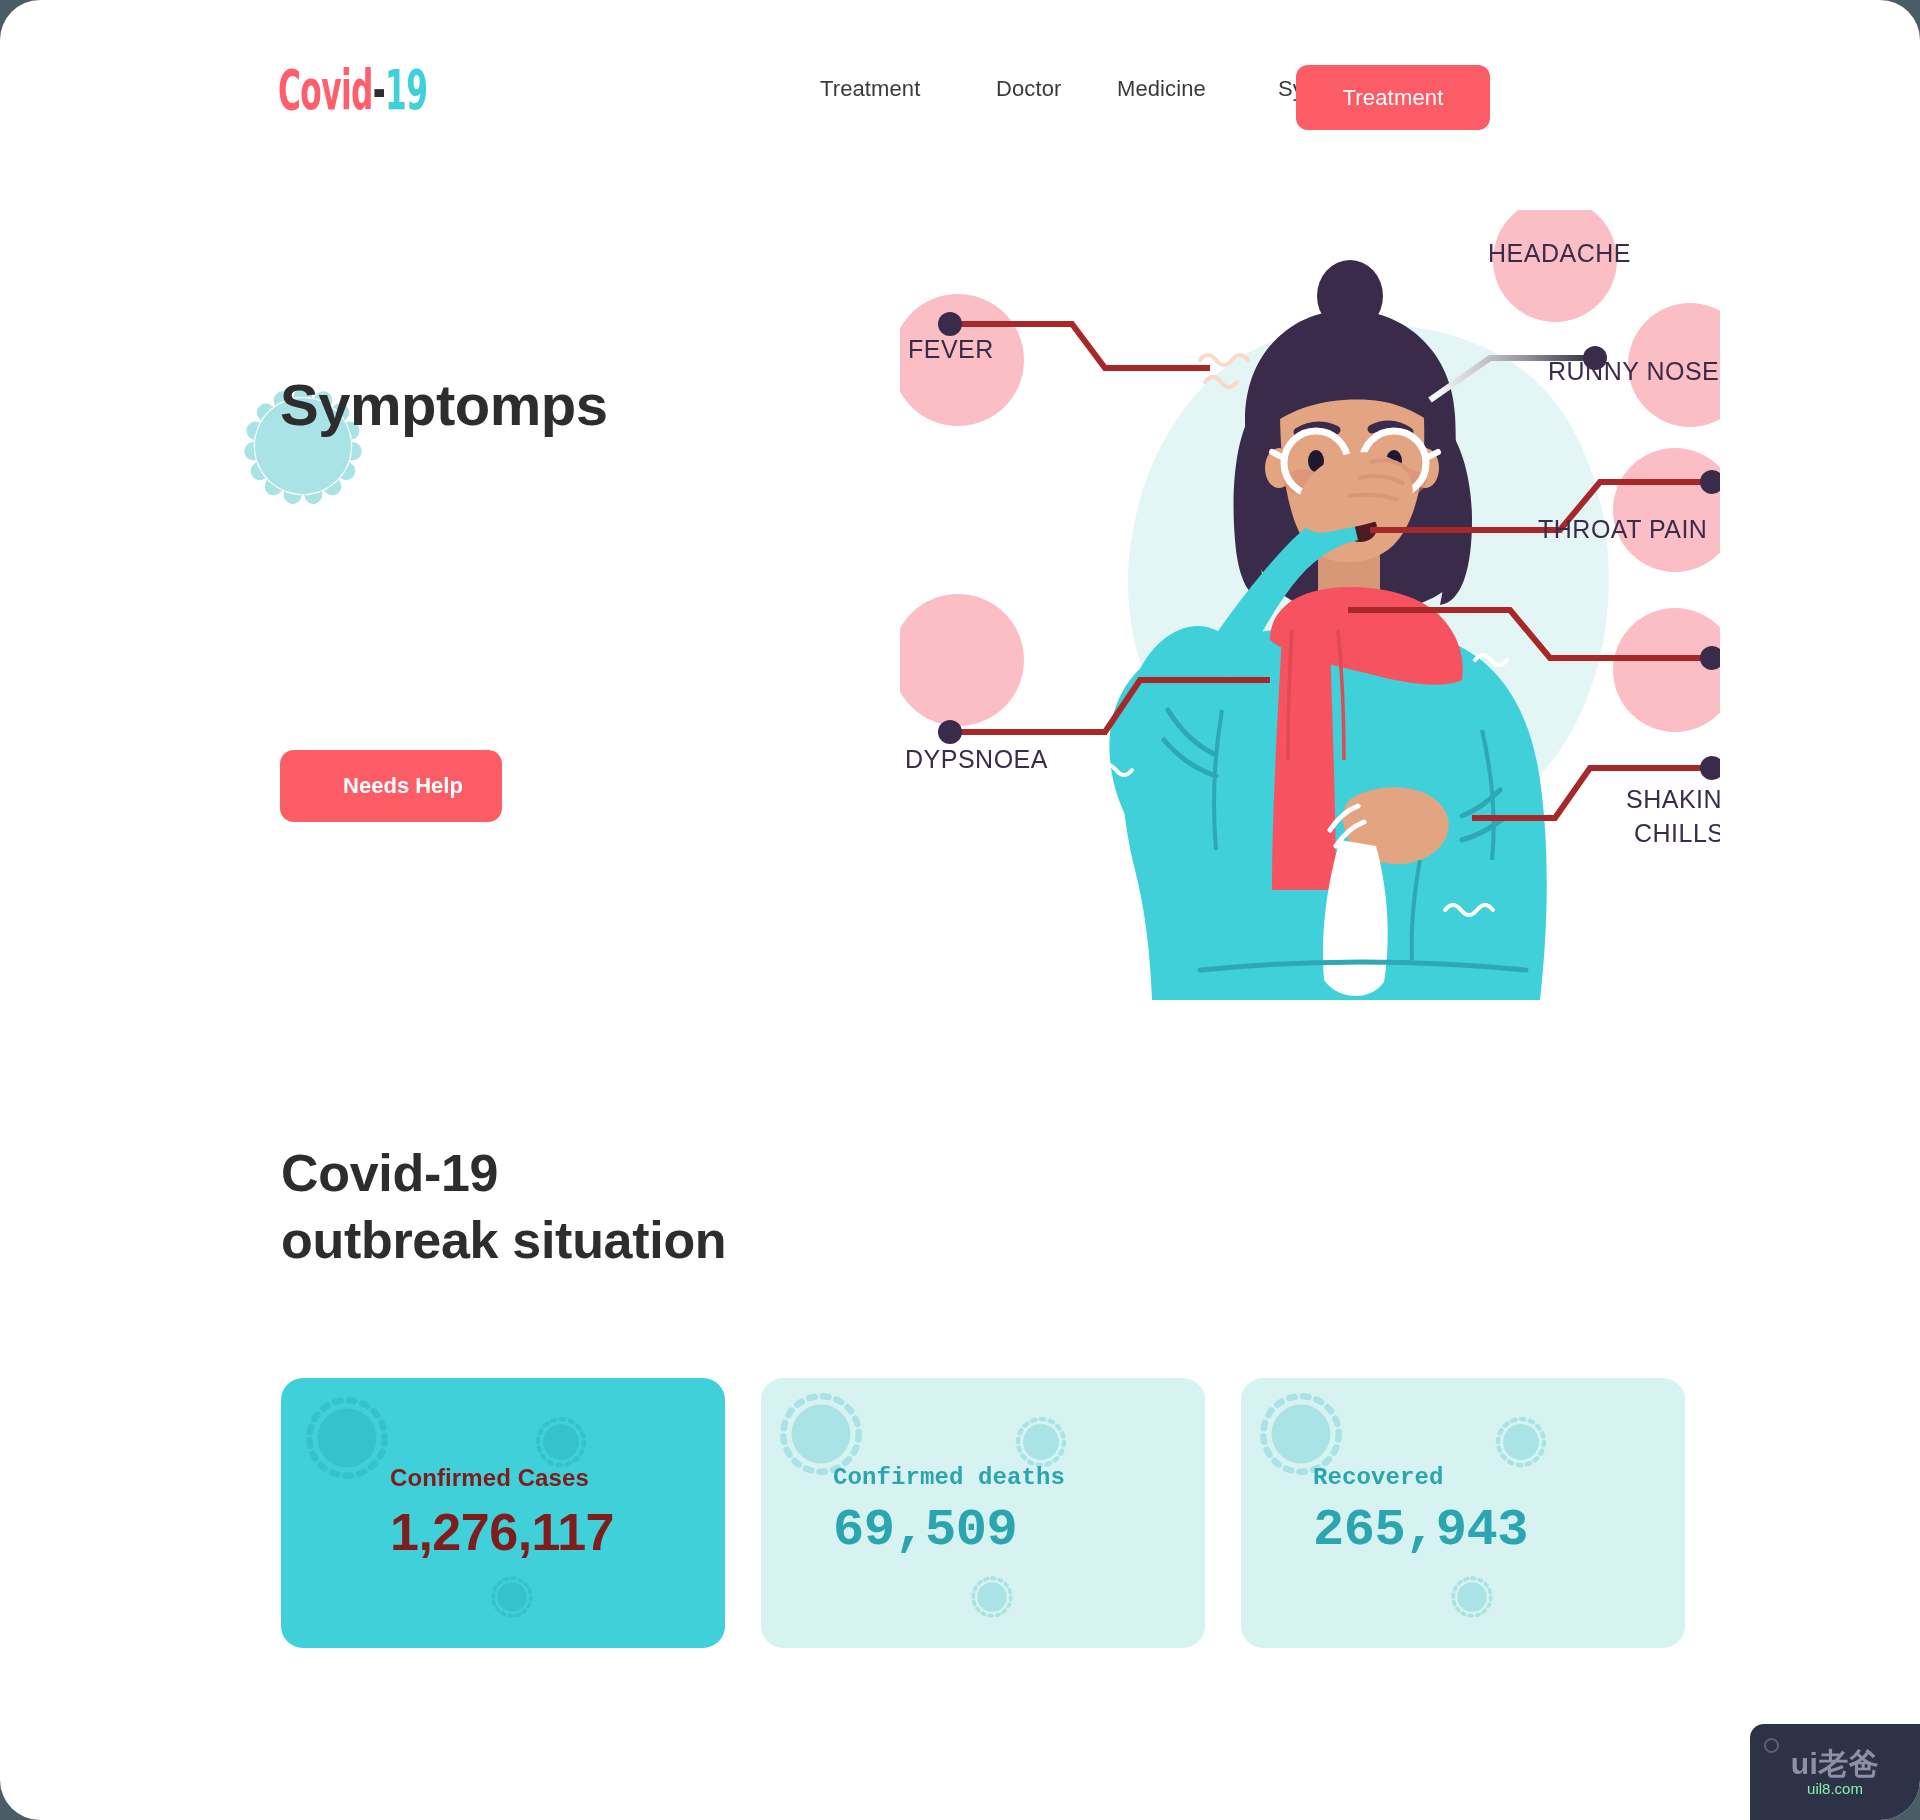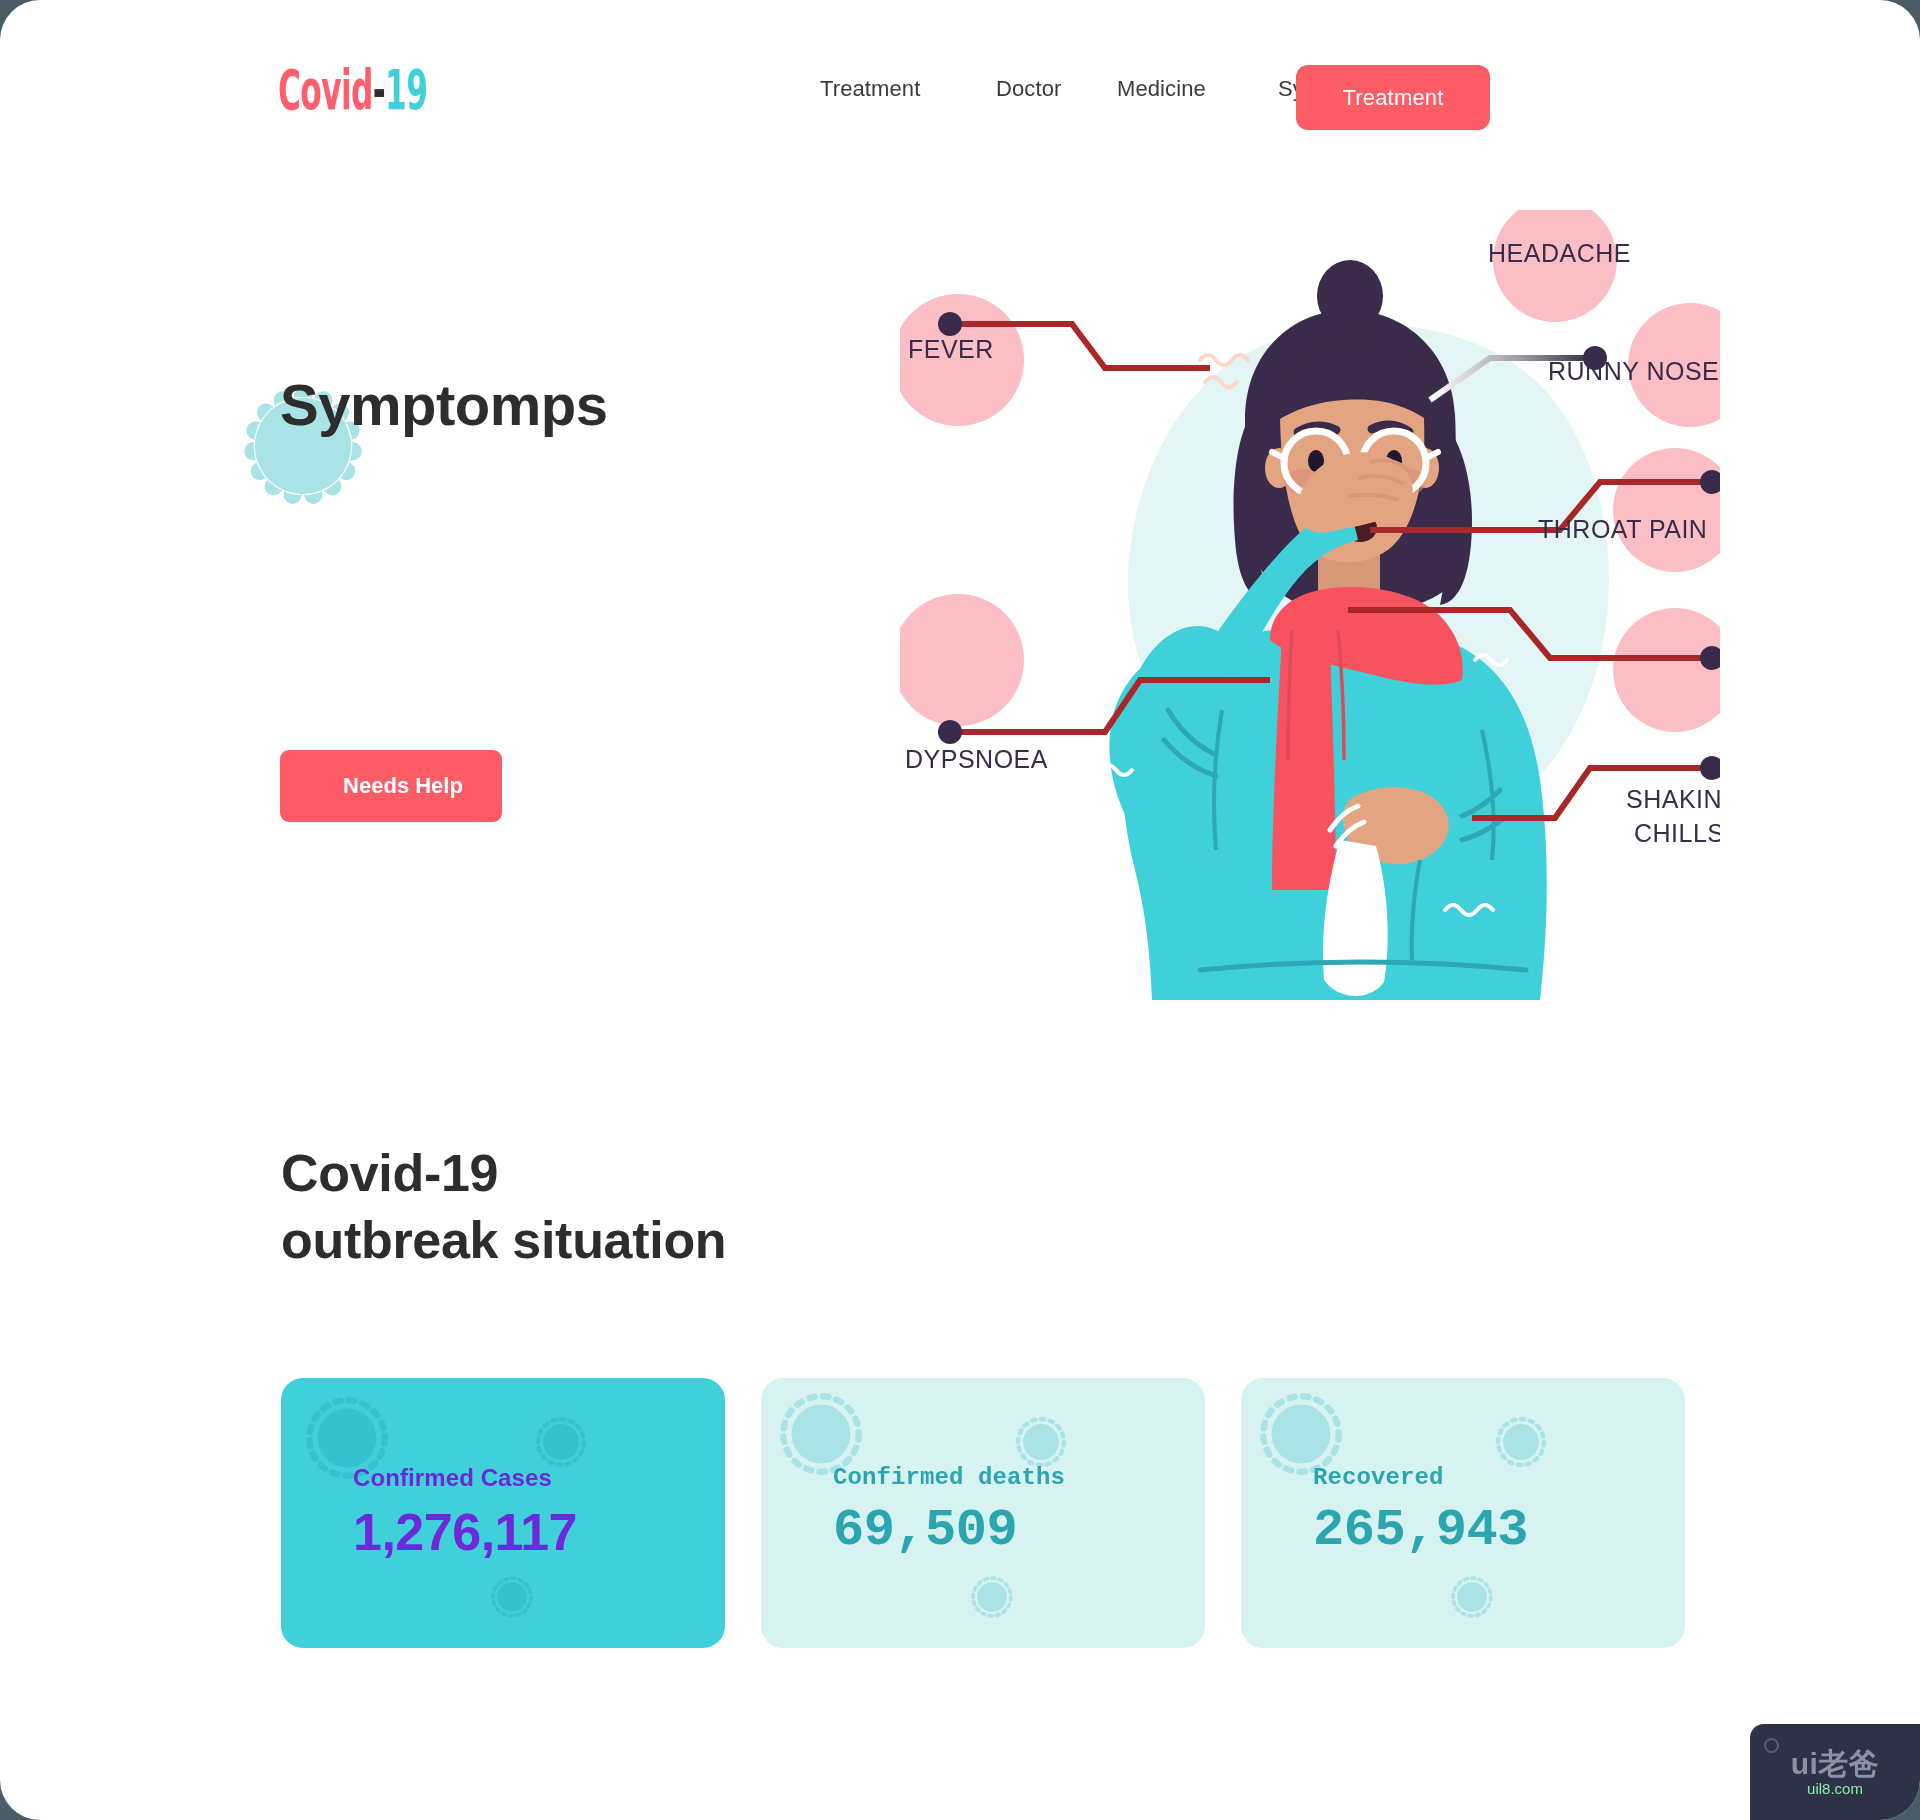--- a/index.html
+++ b/index.html
@@ -100,21 +100,21 @@
     line-height: 2.05;
     color: #6f7072;
     width: 585px;
   }
   #needs-help-btn {
     position: absolute;
     left: 0; top: 380px;
     width: 222px; height: 72px;
     background: #FC5C65;
     border: none;
-    border-radius: 9px;
+    border-radius: 14px;
     color: #ffffff;
     font-size: 22px;
     font-weight: 700;
     font-family: "Liberation Sans", sans-serif;
     cursor: pointer;
     padding-left: 24px;
   }
 
   
   #illustration {
@@ -156,21 +156,21 @@
     font-weight: 700;
     letter-spacing: 0.1px;
   }
   .card .c-value {
     position: relative; z-index: 2;
     margin-top: 10px;
     font-size: 52px;
     font-weight: 700;
     letter-spacing: -0.5px;
   }
-  .card.solid .c-label, .card.solid .c-value { color: #6d28d9; }
+  .card.solid .c-label, .card.solid .c-value { color: #7f1d1d; margin-left: 37px; }
   .card.light .c-label, .card.light .c-value { color: #2BA5B0; font-family: Liberation Mono, monospace; }
 
   .card .deco { position: absolute; z-index: 1; }
   .card .deco svg { display: block; }
 
   
   #watermark {
     position: absolute;
     right: 0px; bottom: 0px;
     width: 170px; height: 96px;

